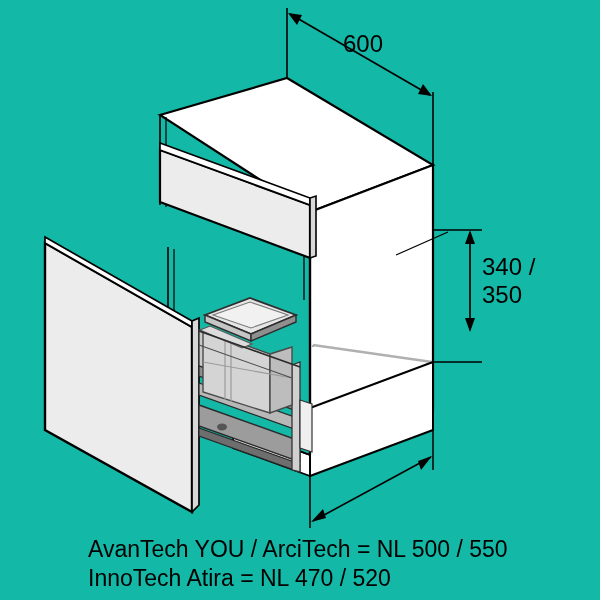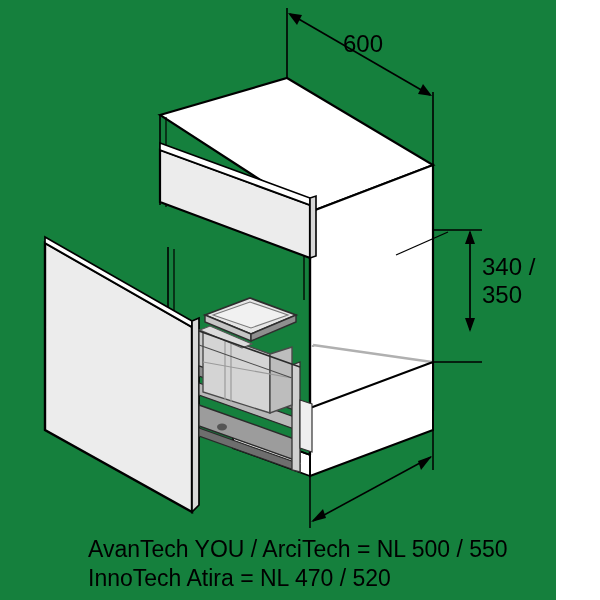--- a/index.html
+++ b/index.html
@@ -9,23 +9,23 @@
     background: #ffffff;
   }
   body {
     width: 600px;
     height: 600px;
     overflow: hidden;
     font-family: "Liberation Sans", sans-serif;
   }
   #drawing-root {
     position: relative;
-    width: 556px;
+    width: 600px;
     height: 600px;
-    background: #15803d;
+    background: #14b8a6;
   }
   svg#technical-drawing {
     display: block;
     width: 600px;
     height: 600px;
   }
   .dim-text {
     font-family: "Liberation Sans", sans-serif;
     font-size: 24px;
     fill: #000000;

